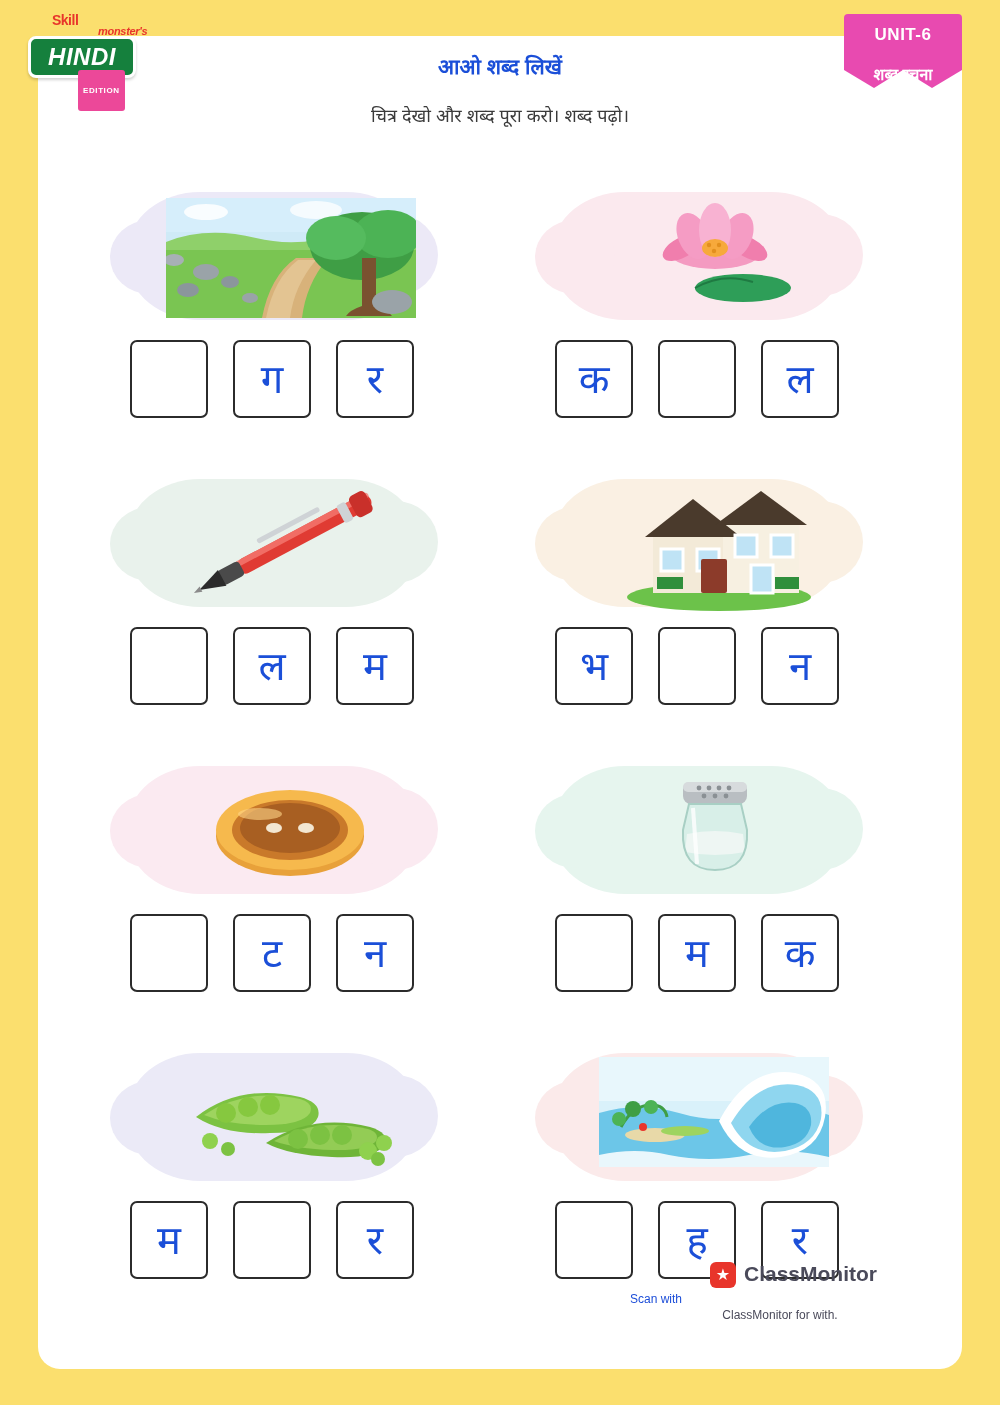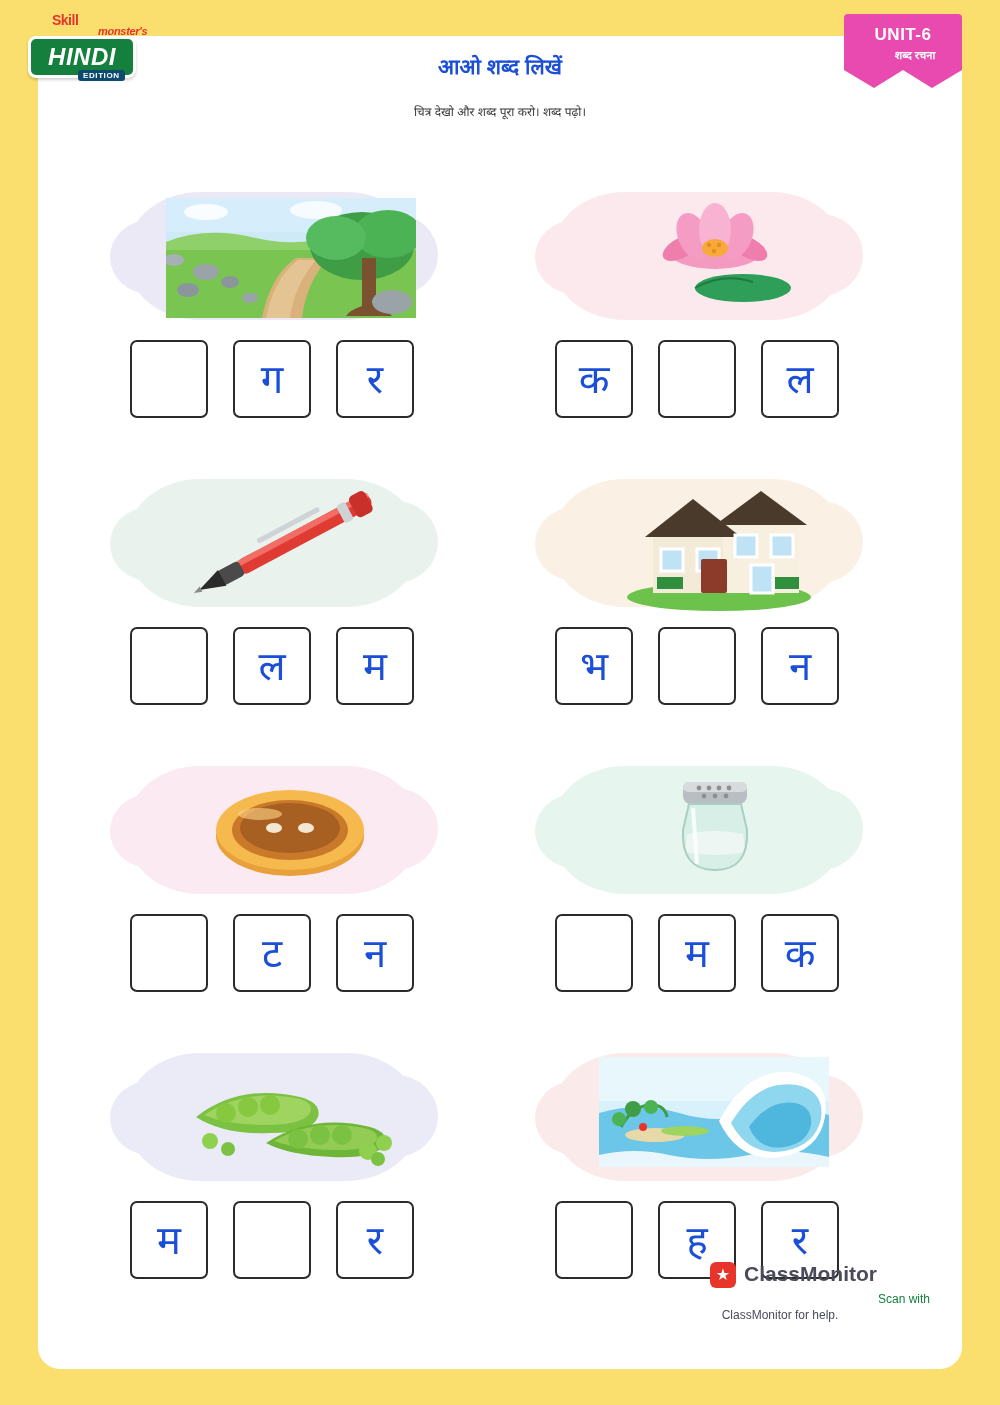--- a/index.html
+++ b/index.html
@@ -80,22 +80,22 @@
     color: #ffffff;
     letter-spacing: 0.5px;
   }
   .logo-edition {
     position: absolute;
     left: 56px;
     top: 62px;
     font-size: 8px;
     font-weight: bold;
     color: #ffffff;
-    background: #0c4a6e;
-    padding: 1px 5px;
+    background: #ec4899;
+    padding: 16px 5px;
     border-radius: 3px;
     letter-spacing: 0.6px;
     text-align: center;
   }
   
   .unit-ribbon {
     position: absolute;
     right: 38px;
     top: 14px;
     width: 118px;
@@ -135,46 +135,45 @@
     width: 118px;
     text-align: center;
     color: #ffffff;
     font-size: 17px;
     font-weight: bold;
     letter-spacing: 0.5px;
   }
   .unit-sub {
     position: absolute;
     left: 0;
-    top: 33px;
+    top: 49px;
     width: 118px;
     text-align: center;
     color: #ffffff;
-    font-size: 11px;
-    font-weight: bold;
-    margin-left: 12px;
+    font-size: 16px;
+    font-weight: bold;
   }
   
   .main-title {
     position: absolute;
     left: 0;
     top: 52px;
     width: 1000px;
     text-align: center;
     font-size: 21px;
     font-weight: bold;
     color: #1b4fd8;
   }
   .sub-title {
     position: absolute;
     left: 0;
     top: 103px;
     width: 1000px;
     text-align: center;
-    font-size: 12px;
+    font-size: 18px;
     color: #3a3a3a;
   }
   
   .grid {
     position: absolute;
     left: 78px;
     top: 180px;
     width: 850px;
     display: flex;
     flex-wrap: wrap;
@@ -272,23 +271,23 @@
     top: 2px;
     font-size: 21px;
     font-weight: bold;
     color: #4a4a5a;
   }
   .cm-line1 {
     position: absolute;
     left: 0;
     top: 32px;
     width: 300px;
-    text-align: right;
+    text-align: left;
     font-size: 12px;
-    color: #15803d;
+    color: #1d4ed8;
   }
   .cm-line2 {
     position: absolute;
     left: 0;
     top: 48px;
     width: 300px;
     text-align: center;
     font-size: 12px;
     color: #4a4a5a;
   }
@@ -536,15 +535,15 @@
           <div class="letter-box">ह</div>
           <div class="letter-box">र</div>
         </div>
       </div>
     </div>
 
   <div class="footer">
     <div class="cm-logo-star">★</div>
     <div class="cm-name">ClassMonitor</div>
     <div class="cm-line1">Scan with</div>
-    <div class="cm-line2">ClassMonitor for help.</div>
+    <div class="cm-line2">ClassMonitor for with.</div>
   </div>
 </div>
 
 </body></html>

